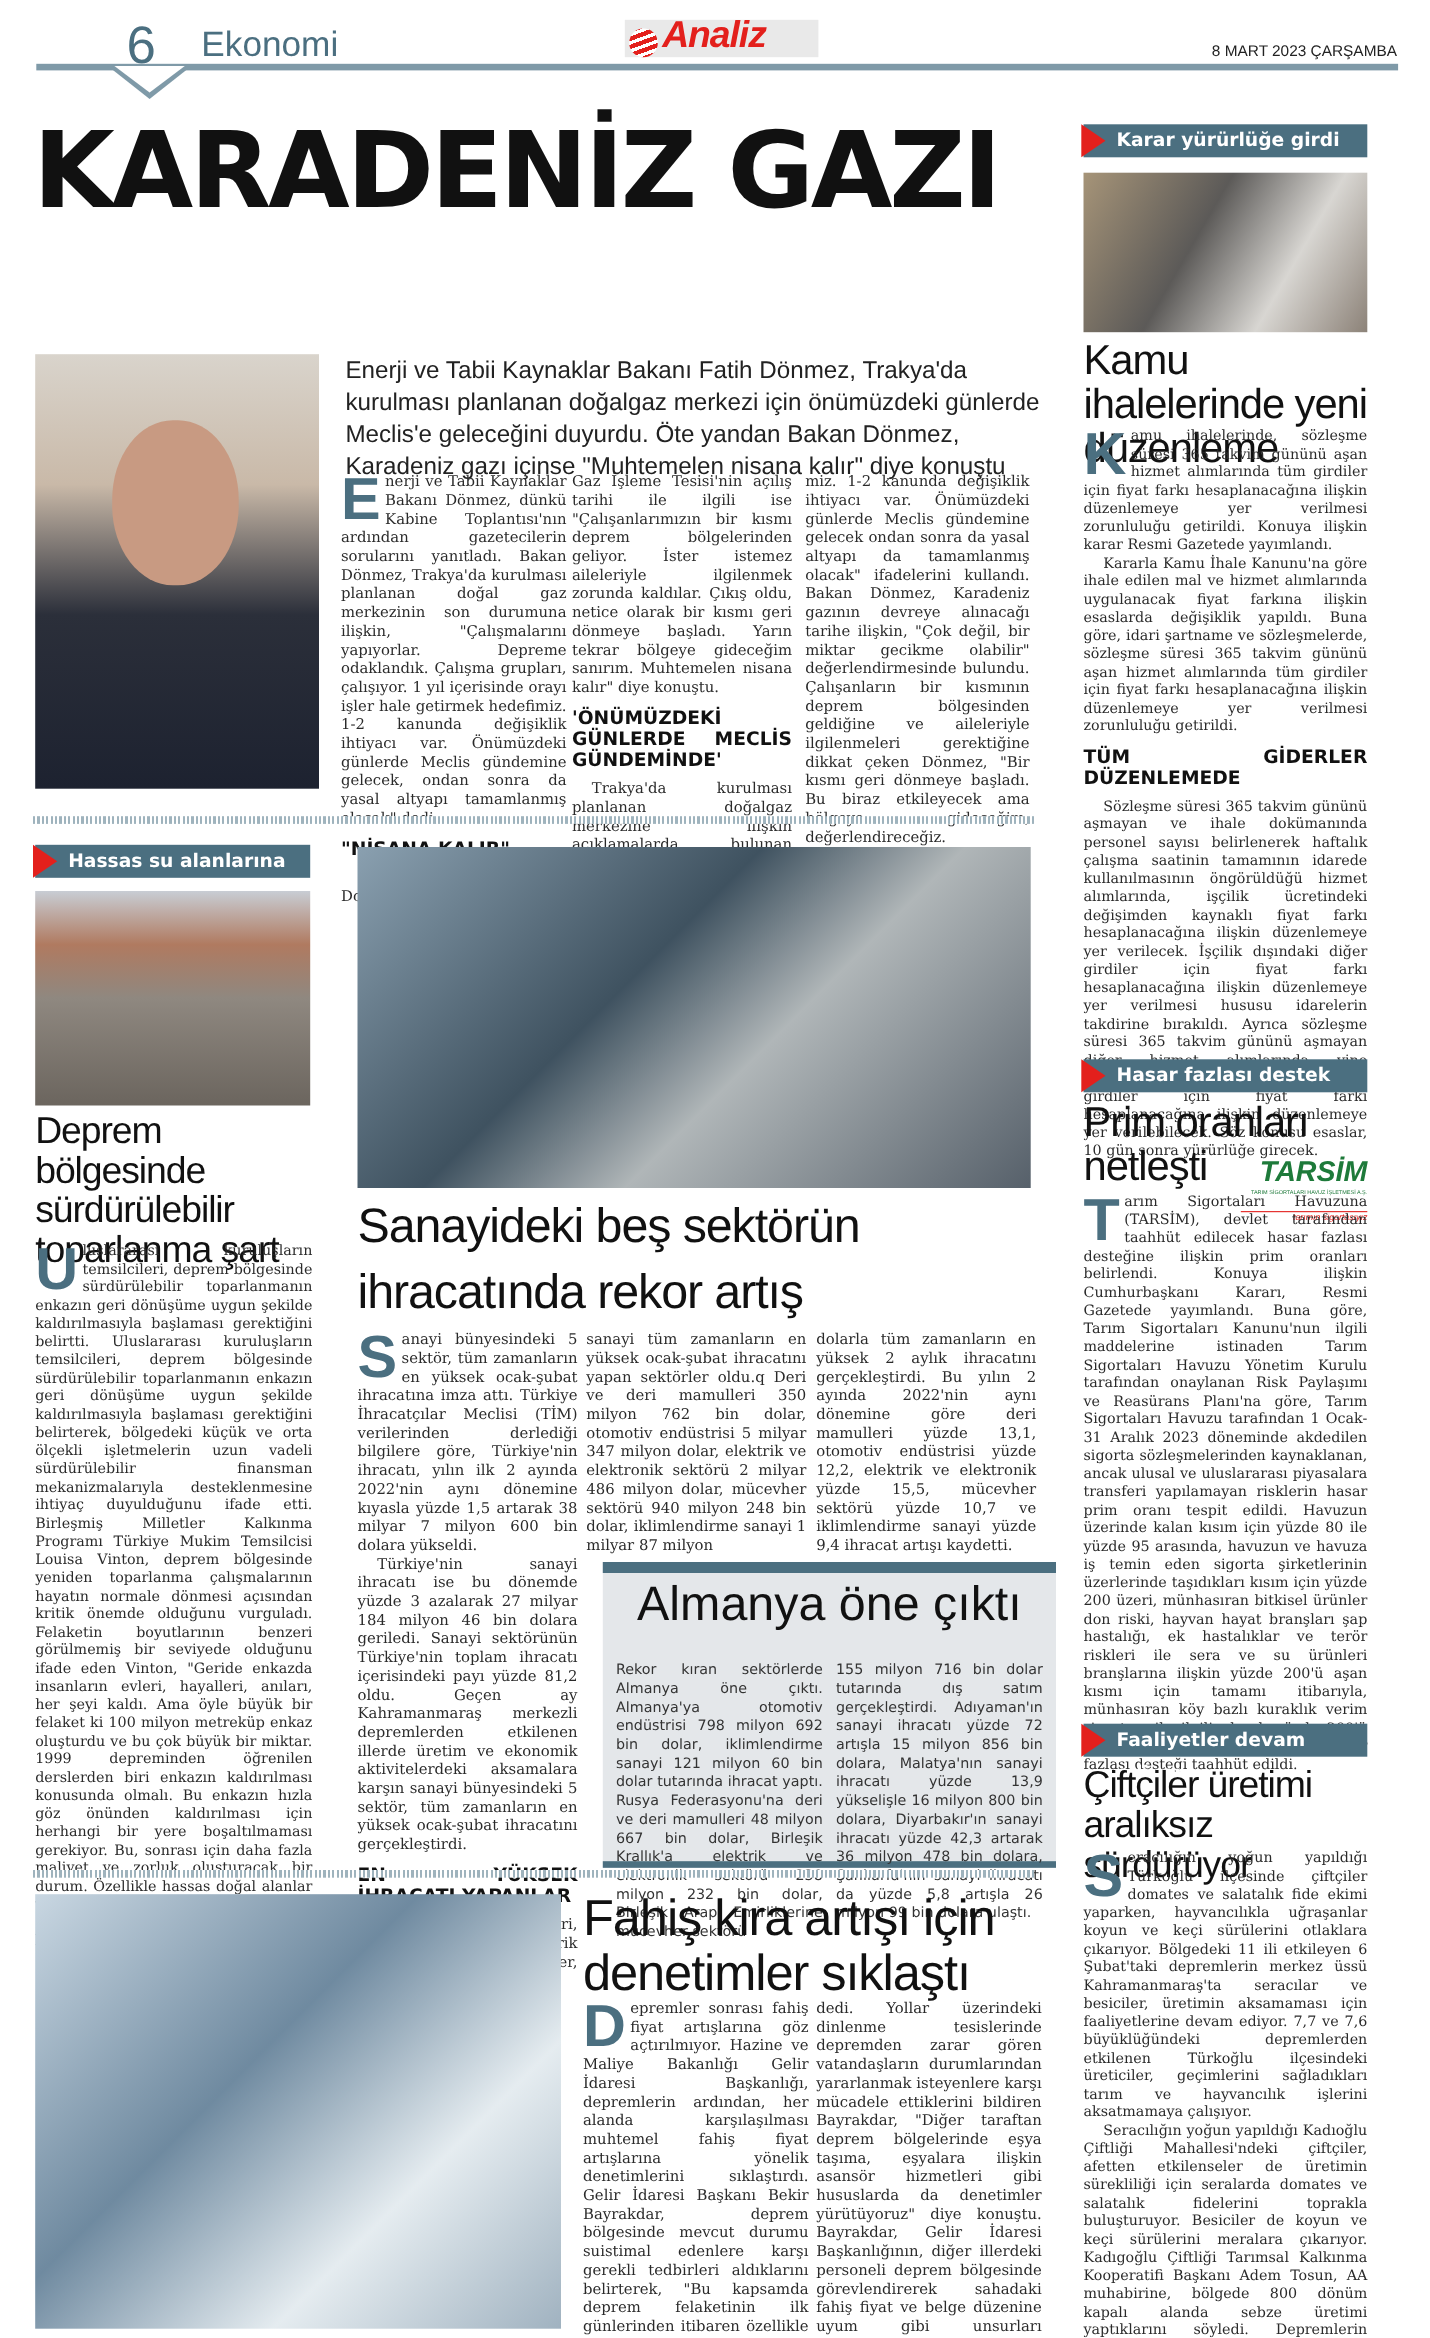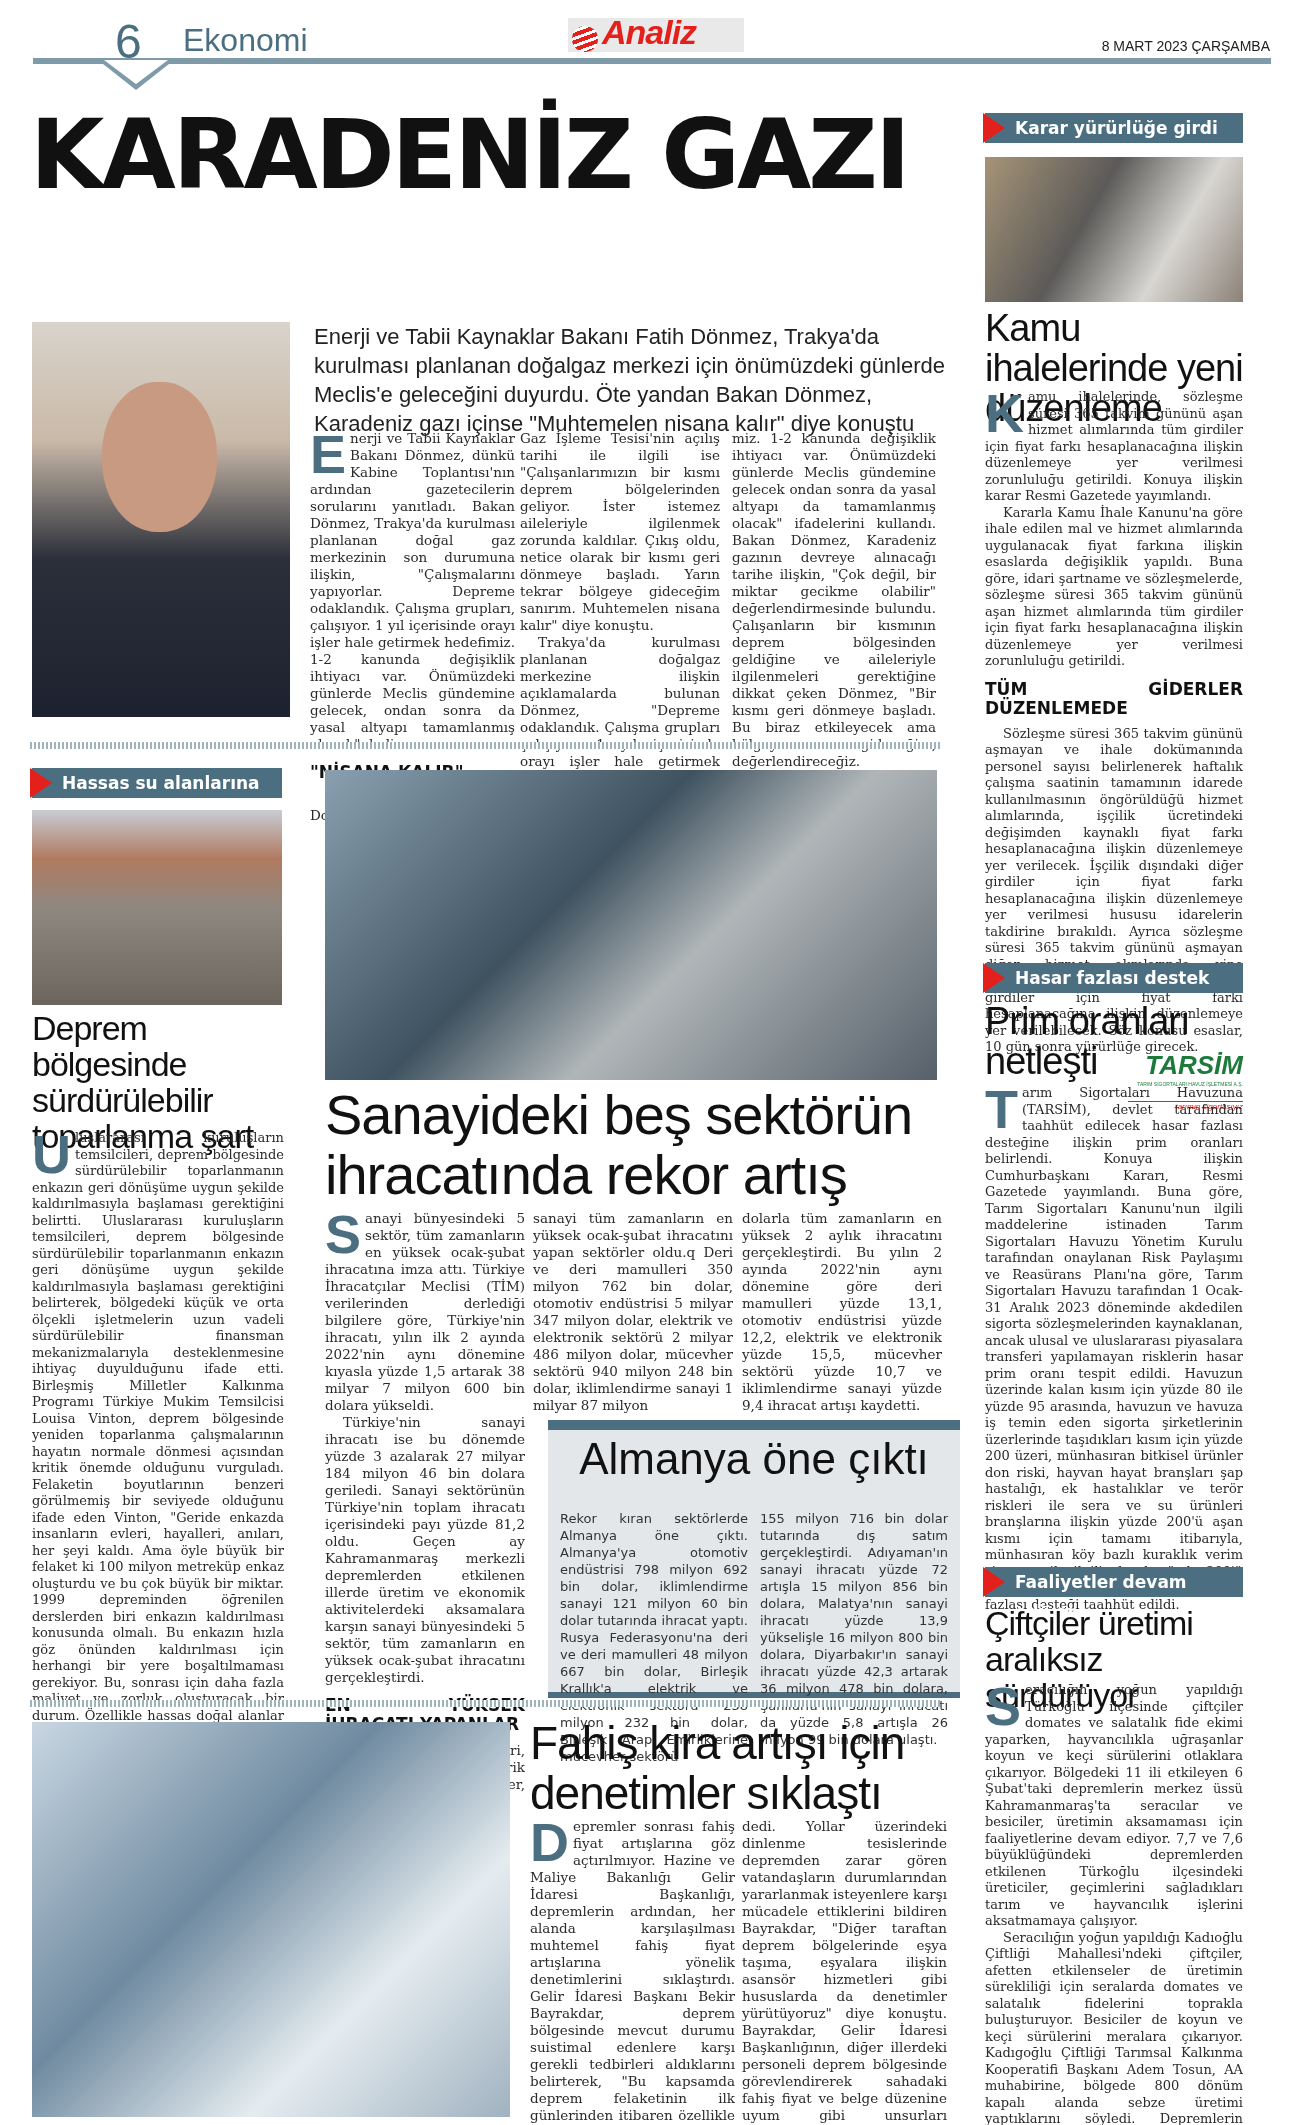--- a/index.html
+++ b/index.html
@@ -50,20 +50,21 @@
   <div style="position:absolute;left:70px;top:60px;width:115px;height:150px;border-radius:48%;background:#c89a82"></div>
 </div>
 <div class="abs lead">Enerji ve Tabii Kaynaklar Bakanı Fatih Dönmez, Trakya'da kurulması planlanan doğalgaz merkezi için önümüzdeki günlerde Meclis'e geleceğini duyurdu.  Öte yandan Bakan Dönmez, Karadeniz gazı içinse "Muhtemelen nisana kalır" diye konuştu</div>
 <div class="abs col" style="left:310px;top:430px;width:205px">
   <p style="text-indent:0"><span class="drop">E</span><span>nerji ve Tabii Kaynaklar Bakanı Dönmez, dünkü Kabine Toplantısı'nın ardından gazetecilerin sorularını yanıtladı. Bakan Dönmez, Trakya'da kurulması planlanan doğal gaz merkezinin son durumuna ilişkin, "Çalışmalarını yapıyorlar. Depreme odaklandık. Çalışma grupları, çalışıyor. 1 yıl içerisinde orayı işler hale getirmek hedefimiz. 1-2 kanunda değişiklik ihtiyacı var. Önümüzdeki günlerde Meclis gündemine gelecek, ondan sonra da yasal altyapı tamamlanmış olacak" dedi.</span></p>
   <div class="sub">"NİSANA KALIR"</div>
   <p>Bakan Dönmez, Filyos Doğal</p>
 </div>
 <div class="abs col" style="left:520px;top:430px;width:200px">
   <p style="text-indent:0">Gaz İşleme Tesisi'nin açılış tarihi ile ilgili ise "Çalışanlarımızın bir kısmı deprem bölgelerinden geliyor. İster istemez aileleriyle ilgilenmek zorunda kaldılar. Çıkış oldu, netice olarak bir kısmı geri dönmeye başladı. Yarın tekrar bölgeye gideceğim sanırım. Muhtemelen nisana kalır" diye konuştu.</p>
+  <div class="sub">'ÖNÜMÜZDEKİ GÜNLERDE MECLİS GÜNDEMİNDE'</div>
   <p>Trakya'da kurulması planlanan doğalgaz merkezine ilişkin açıklamalarda bulunan Dönmez, "Depreme odaklandık. Çalışma grupları çalışıyor. 1 yıl içerisinde orayı işler hale getirmek hedefi-</p>
 </div>
 <div class="abs col" style="left:732px;top:430px;width:204px">
   <p style="text-indent:0">miz. 1-2 kanunda değişiklik ihtiyacı var. Önümüzdeki günlerde Meclis gündemine gelecek ondan sonra da yasal altyapı da tamamlanmış olacak" ifadelerini kullandı. Bakan Dönmez, Karadeniz gazının devreye alınacağı tarihe ilişkin, "Çok değil, bir miktar gecikme olabilir" değerlendirmesinde bulundu. Çalışanların bir kısmının deprem bölgesinden geldiğine ve aileleriyle ilgilenmeleri gerektiğine dikkat çeken Dönmez, "Bir kısmı geri dönmeye başladı. Bu biraz etkileyecek ama bölgeye gideceğim, değerlendireceğiz. Muhtemelen nisana kalır gibi görünüyor" diye konuştu.</p>
 </div>
 
 <div class="abs dots" style="left:30px;top:742px;width:910px"></div>
 
 <div class="tag" style="left:985px;top:113px;width:258px">Karar yürürlüğe girdi</div>
 <div class="abs photo" style="left:985px;top:157px;width:258px;height:145px;background:linear-gradient(120deg,#a69478,#5c5a58 40%,#d8d6d2 70%,#8c8278)"></div>
@@ -97,21 +98,21 @@
 </div>
 
 <div class="tag" style="left:32px;top:768px;width:250px">Hassas su alanlarına dikkat!</div>
 <div class="abs photo" style="left:32px;top:810px;width:250px;height:195px;background:linear-gradient(180deg,#c8cdd4 0%,#b07a60 25%,#8f8880 50%,#6b655e 100%)"></div>
 <div class="abs h2" style="left:32px;top:1010px;width:260px;font-size:34px;line-height:36px">Deprem bölgesinde sürdürülebilir toparlanma şart</div>
 <div class="abs col" style="left:32px;top:1130px;width:252px;font-size:13px;line-height:16.5px">
   <p style="text-indent:0"><span class="drop">U</span><span>luslararası kuruluşların temsilcileri, deprem bölgesinde sürdürülebilir toparlanmanın enkazın geri dönüşüme uygun şekilde kaldırılmasıyla başlaması gerektiğini belirtti. Uluslararası kuruluşların temsilcileri, deprem bölgesinde sürdürülebilir toparlanmanın enkazın geri dönüşüme uygun şekilde kaldırılmasıyla başlaması gerektiğini belirterek, bölgedeki küçük ve orta ölçekli işletmelerin uzun vadeli sürdürülebilir finansman mekanizmalarıyla desteklenmesine ihtiyaç duyulduğunu ifade etti.  Birleşmiş Milletler Kalkınma Programı Türkiye Mukim Temsilcisi Louisa Vinton, deprem bölgesinde yeniden toparlanma çalışmalarının hayatın normale dönmesi açısından kritik önemde olduğunu vurguladı. Felaketin boyutlarının benzeri görülmemiş bir seviyede olduğunu ifade eden Vinton, "Geride enkazda insanların evleri, hayalleri, anıları, her şeyi kaldı. Ama öyle büyük bir felaket ki 100 milyon metreküp enkaz oluşturdu ve bu çok büyük bir miktar. 1999 depreminden öğrenilen derslerden biri enkazın kaldırılması konusunda olmalı. Bu enkazın hızla göz önünden kaldırılması için herhangi bir yere boşaltılmaması gerekiyor. Bu, sonrası için daha fazla maliyet ve zorluk oluşturacak bir durum. Özellikle hassas doğal alanlar ve kritik su tedariki sağlayan bölgeler olmamasına dikkat edilmeli" diye konuştu.</span></p>
 </div>
 
 <div class="abs photo" style="left:325px;top:770px;width:612px;height:310px;background:linear-gradient(135deg,#8aa0b0,#3f5260 40%,#b0b6b8 60%,#56606a)"></div>
-<div class="abs h2" style="left:325px;top:1085px;width:630px;font-size:56px;line-height:60px">Sanayideki beş sektörün ihracatında rekor artış</div>
+<div class="abs h2" style="left:325px;top:1085px;width:630px;font-size:44px;line-height:60px">Sanayideki beş sektörün ihracatında rekor artış</div>
 <div class="abs col" style="left:325px;top:1210px;width:200px">
   <p style="text-indent:0"><span class="drop">S</span><span>anayi bünyesindeki 5 sektör, tüm zamanların en yüksek ocak-şubat ihracatına imza attı. Türkiye İhracatçılar Meclisi (TİM) verilerinden derlediği bilgilere göre, Türkiye'nin ihracatı, yılın ilk 2 ayında 2022'nin aynı dönemine kıyasla yüzde 1,5 artarak 38 milyar 7 milyon 600 bin dolara yükseldi.</span></p>
   <p>Türkiye'nin sanayi ihracatı ise bu dönemde yüzde 3 azalarak 27 milyar 184 milyon 46 bin dolara geriledi. Sanayi sektörünün Türkiye'nin toplam ihracatı içerisindeki payı yüzde 81,2 oldu. Geçen ay Kahramanmaraş merkezli depremlerden etkilenen illerde üretim ve ekonomik aktivitelerdeki aksamalara karşın sanayi bünyesindeki 5 sektör, tüm zamanların en yüksek ocak-şubat ihracatını gerçekleştirdi.</p>
   <div class="sub">EN YÜKSEK İHRACATI YAPANLAR</div>
   <p>Deri ve deri mamulleri, otomotiv endüstrisi, elektrik ve elektronik, mücevher, iklimlendirme</p>
 </div>
 <div class="abs col" style="left:533px;top:1210px;width:200px">
   <p style="text-indent:0">sanayi tüm zamanların en yüksek ocak-şubat ihracatını yapan sektörler oldu.q Deri ve deri mamulleri 350 milyon 762 bin dolar, otomotiv endüstrisi 5 milyar 347 milyon dolar, elektrik ve elektronik sektörü 2 milyar 486 milyon dolar, mücevher sektörü 940 milyon 248 bin dolar, iklimlendirme sanayi 1 milyar 87 milyon</p>
 </div>
 <div class="abs col" style="left:742px;top:1210px;width:200px">

